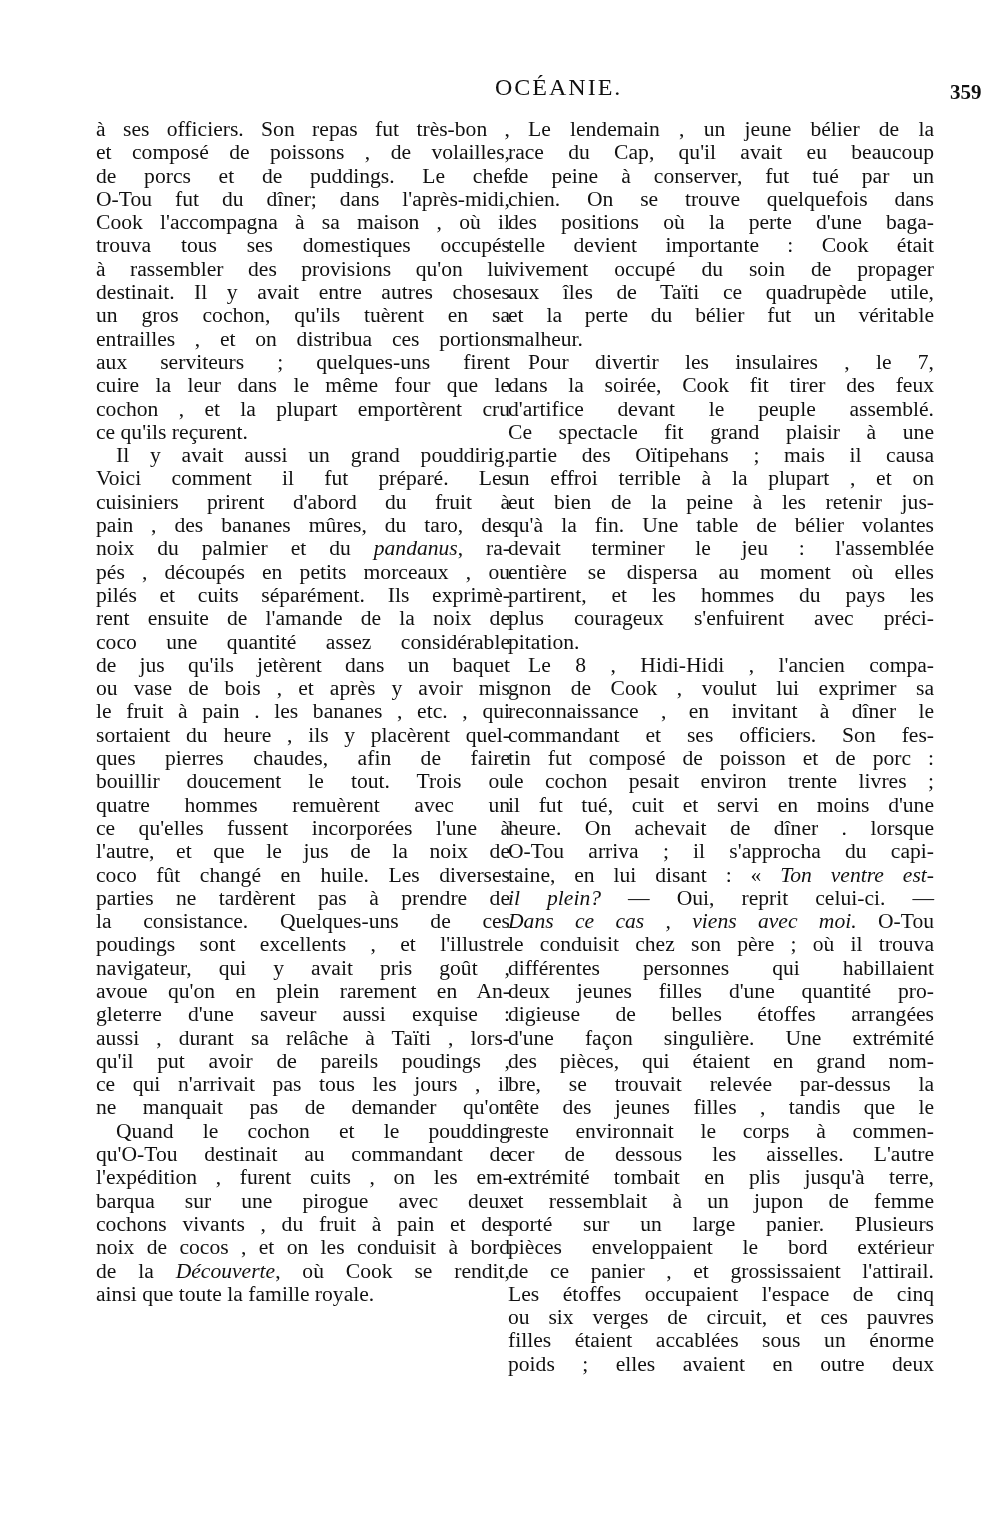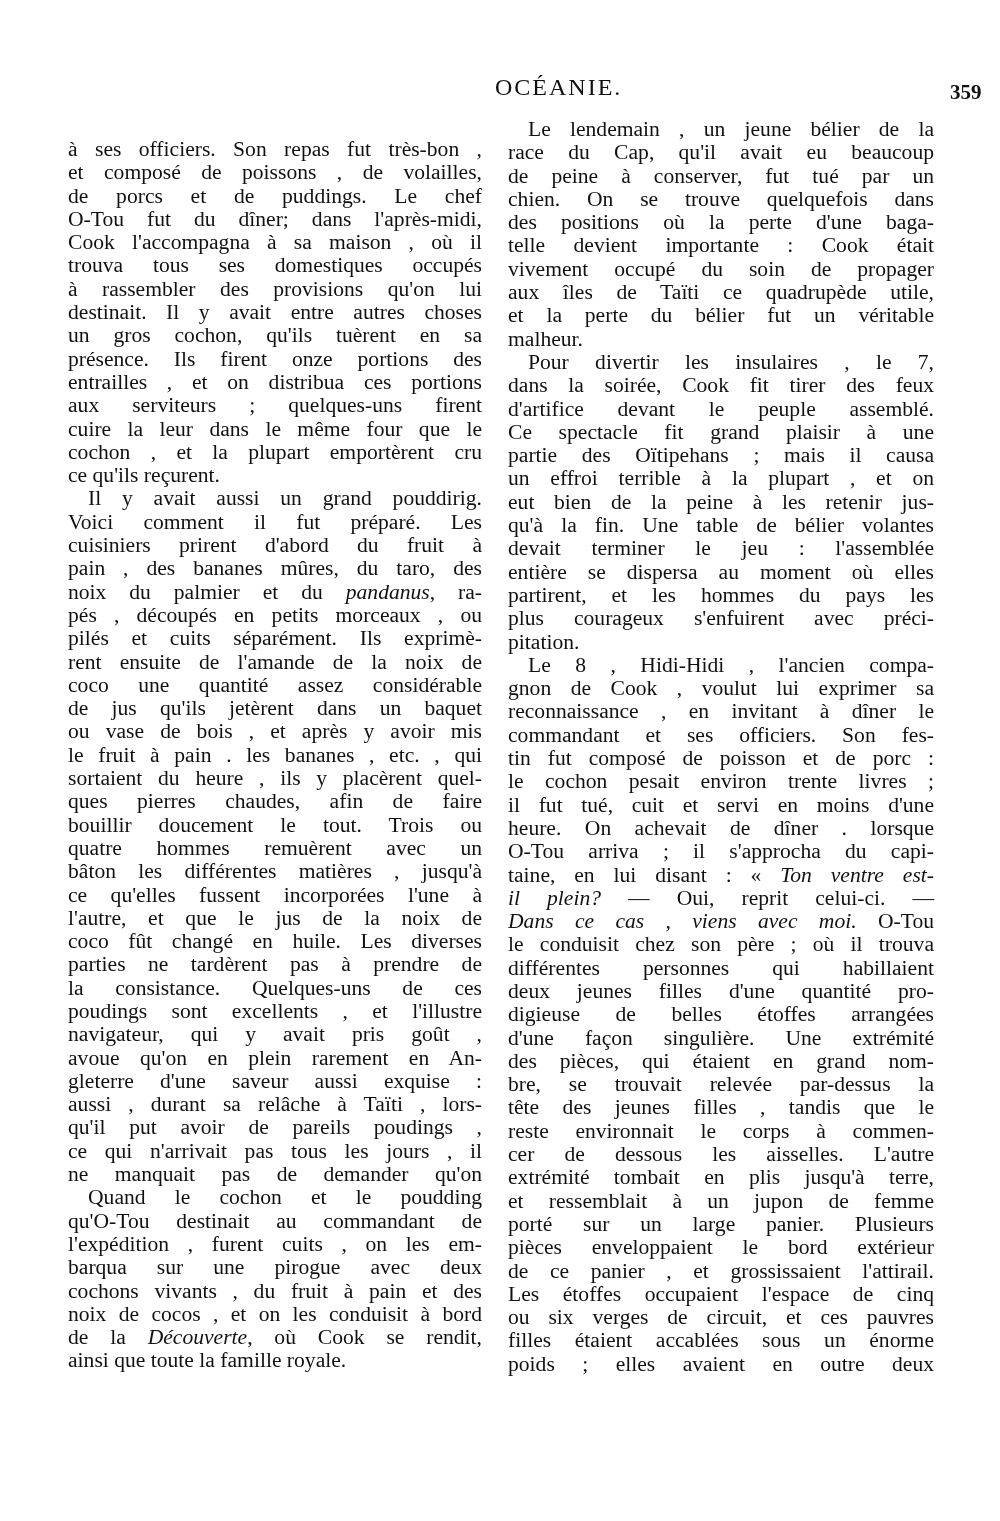--- a/index.html
+++ b/index.html
@@ -2,21 +2,21 @@
 <html><head>
 <meta charset="utf-8">
 <style>
   html, body { margin: 0; padding: 0; background: #ffffff; }
   body { width: 1000px; height: 1521px; position: relative; overflow: hidden;
          font-family: "Liberation Serif", "DejaVu Serif", serif; color: #111; }
   .header { position: absolute; top: 72px; left: 0; width: 904px; height: 36px; margin-left: 42px; }
   .running-title { position: absolute; left: 453px; top: 2px; font-size: 24px; letter-spacing: 2px; }
   .page-number { position: absolute; left: 908px; top: 8px; font-size: 21px; font-weight: bold; }
   .column { position: absolute; top: 118px; }
-  .col-left { left: 68px; width: 414px; margin-top: 20px; }
+  .col-left { left: 96px; width: 414px; }
   .col-right { left: 508px; width: 426px; }
   .line { height: 23.3px; line-height: 23.3px; font-size: 21.6px; white-space: nowrap;
           text-align: justify; text-align-last: justify; overflow: visible; }
   .line.last { text-align-last: left; }
   .line.indent { padding-left: 20px; }
   .line i { font-style: italic; }
 </style>
 </head>
 <body>
 
@@ -28,21 +28,20 @@
 <div class="column col-left" id="col-left">
     <div class="line">à ses officiers. Son repas fut très-bon ,</div>
     <div class="line">et composé de poissons , de volailles,</div>
     <div class="line">de porcs et de puddings. Le chef</div>
     <div class="line">O-Tou fut du dîner; dans l'après-midi,</div>
     <div class="line">Cook l'accompagna à sa maison , où il</div>
     <div class="line">trouva tous ses domestiques occupés</div>
     <div class="line">à rassembler des provisions qu'on lui</div>
     <div class="line">destinait. Il y avait entre autres choses</div>
     <div class="line">un gros cochon, qu'ils tuèrent en sa</div>
-    <div class="line">présence. Ils firent onze portions des</div>
     <div class="line">entrailles , et on distribua ces portions</div>
     <div class="line">aux serviteurs ; quelques-uns firent</div>
     <div class="line">cuire la leur dans le même four que le</div>
     <div class="line">cochon , et la plupart emportèrent cru</div>
     <div class="line last">ce qu'ils reçurent.</div>
     <div class="line indent">Il y avait aussi un grand pouddirig.</div>
     <div class="line">Voici comment il fut préparé. Les</div>
     <div class="line">cuisiniers prirent d'abord du fruit à</div>
     <div class="line">pain , des bananes mûres, du taro, des</div>
     <div class="line">noix du palmier et du <i>pandanus</i>, ra-</div>
@@ -50,21 +49,20 @@
     <div class="line">pilés et cuits séparément. Ils exprimè-</div>
     <div class="line">rent ensuite de l'amande de la noix de</div>
     <div class="line">coco une quantité assez considérable</div>
     <div class="line">de jus qu'ils jetèrent dans un baquet</div>
     <div class="line">ou vase de bois , et après y avoir mis</div>
     <div class="line">le fruit à pain . les bananes , etc. , qui</div>
     <div class="line">sortaient du heure , ils y placèrent quel-</div>
     <div class="line">ques pierres chaudes, afin de faire</div>
     <div class="line">bouillir doucement le tout. Trois ou</div>
     <div class="line">quatre hommes remuèrent avec un</div>
-    <div class="line">bâton les différentes matières , jusqu'à</div>
     <div class="line">ce qu'elles fussent incorporées l'une à</div>
     <div class="line">l'autre, et que le jus de la noix de</div>
     <div class="line">coco fût changé en huile. Les diverses</div>
     <div class="line">parties ne tardèrent pas à prendre de</div>
     <div class="line">la consistance. Quelques-uns de ces</div>
     <div class="line">poudings sont excellents , et l'illustre</div>
     <div class="line">navigateur, qui y avait pris goût ,</div>
     <div class="line">avoue qu'on en plein rarement en An-</div>
     <div class="line">gleterre d'une saveur aussi exquise :</div>
     <div class="line">aussi , durant sa relâche à Taïti , lors-</div>

